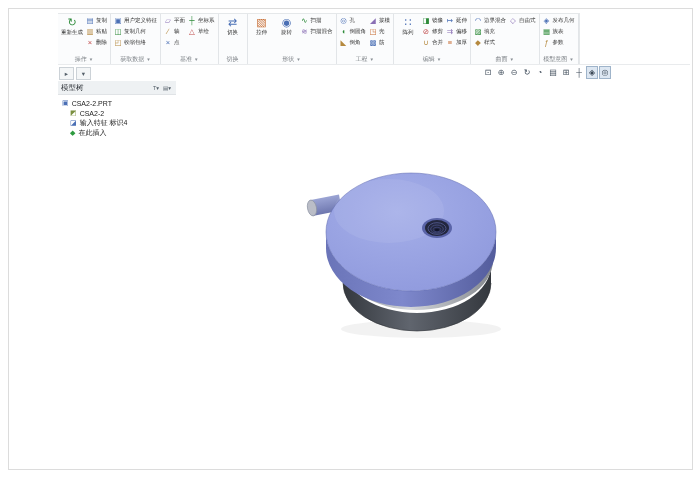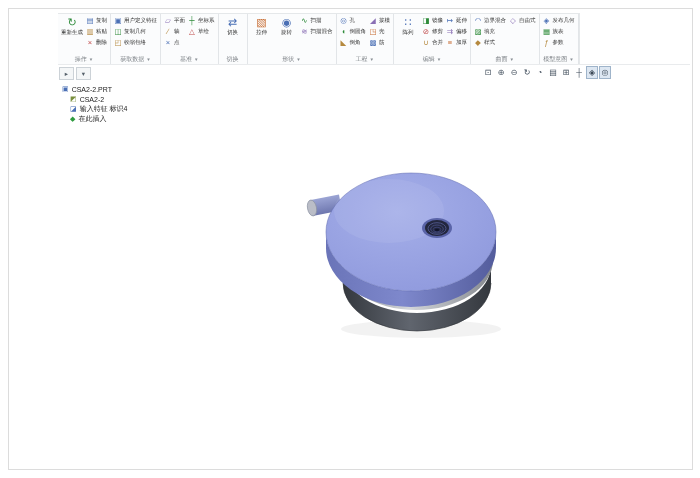--- a/index.html
+++ b/index.html
@@ -312,20 +312,24 @@
         <div class="vbtn">↻</div>
         <div class="vbtn">◔</div>
         <div class="vbtn">▤</div>
         <div class="vbtn">⊞</div>
         <div class="vbtn">┼</div>
         <div class="vbtn active">◈</div>
         <div class="vbtn active">◎</div>
       </div>
 
     <div class="treepanel">
+      <div class="treehead">
+        <span class="ttl">模型树</span>
+        <span id="treehead-btns"><span class="thbtn">T▾</span><span class="thbtn">▤▾</span></span>
+      </div>
       <div class="titems">
           <div class="titem" style="padding-left: 4px;">
             <span class="ticon" style="color: rgb(74, 111, 181);">▣</span>
             <span>CSA2-2.PRT</span>
           </div>
           <div class="titem" style="padding-left: 12px;">
             <span class="ticon" style="color: rgb(122, 143, 63);">◩</span>
             <span>CSA2-2</span>
           </div>
           <div class="titem" style="padding-left: 12px;">

